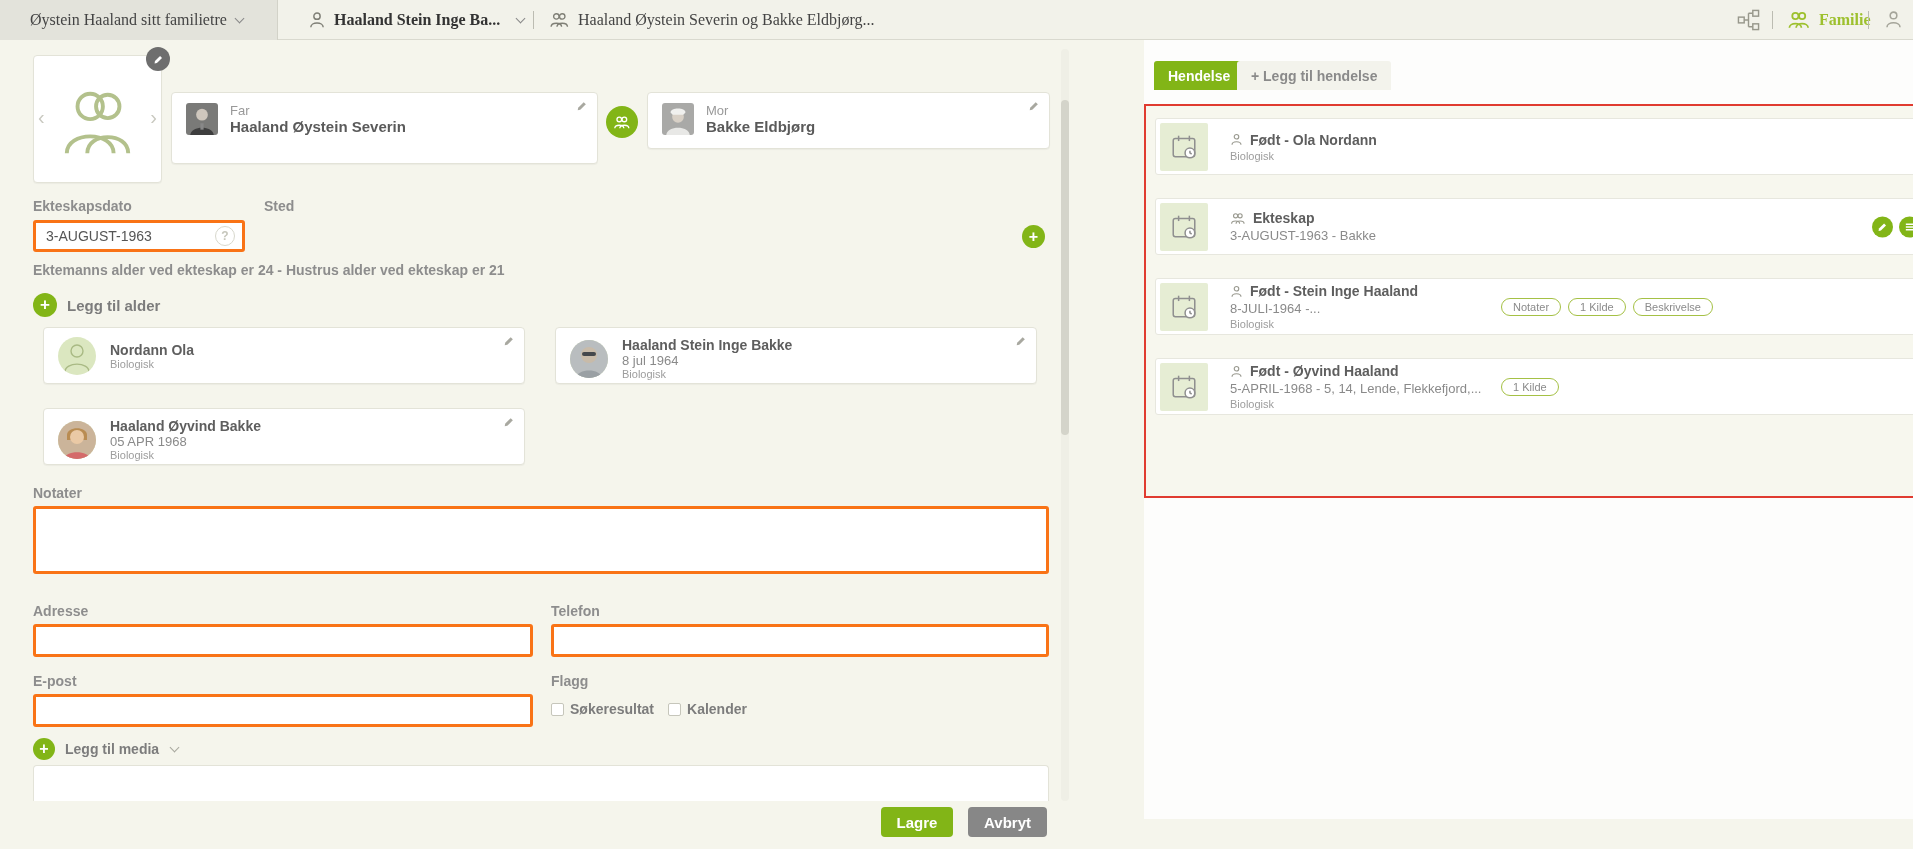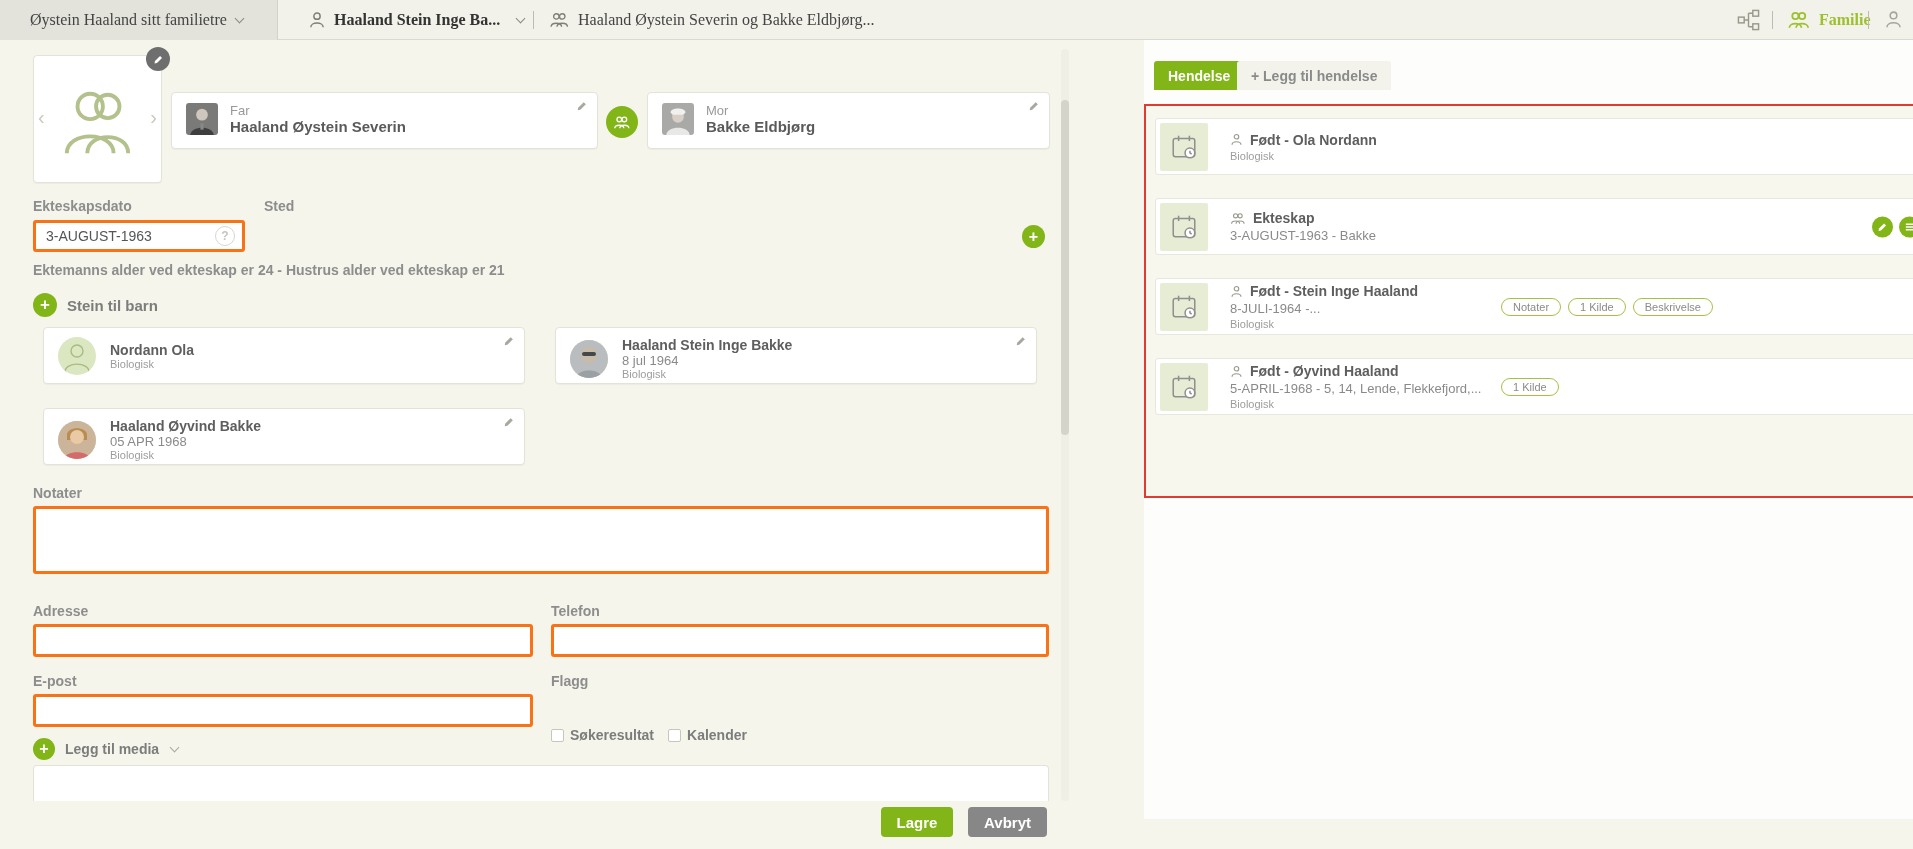--- a/index.html
+++ b/index.html
@@ -143,21 +143,21 @@
     </span>
     <span class="abs" style="left:4px; top:50px; font-size:20px; color:#c9c9c0; cursor:pointer;">‹</span>
     <span class="abs" style="right:4px; top:50px; font-size:20px; color:#c9c9c0; cursor:pointer;">›</span>
     <span class="abs icn" style="right:-9px; top:-9px; width:24px; height:24px; border-radius:50%; background:#6e6e6e;">
       <svg width="11" height="11" viewBox="0 0 14 14">
           <path d="M2 12l.5-3L9 2.5 11.5 5 5 11.5z" fill="#fff"></path>
         </svg>
     </span>
   </div>
 
-  <div class="card" style="left:171px; top:92px; width:427px; height:57px;">
+  <div class="card" style="left:171px; top:92px; width:427px; height:72px;">
     <div style="display:flex; align-items:center; gap:12px; padding:10px 14px;">
       <span class="photo" style="width:32px; height:32px;">
         <svg width="32" height="32" viewBox="0 0 30 30">
             <rect width="30" height="30" fill="#7a7a78"></rect>
           <circle cx="15" cy="11" r="5.5" fill="#cfc7bd"></circle>
             <path d="M4 30c1-9 21-9 22 0z" fill="#3e3e3e"></path>
           <rect x="13.5" y="19" width="3" height="6" fill="#888"></rect>
           </svg>
       </span>
       <div>
@@ -207,21 +207,21 @@
   <input class="tfield" style="left: 33px; top: 220px; width: 212px; height: 32px; padding-right: 30px;" value="3-AUGUST-1963">
   <span class="abs icn" style="left:215px; top:226px; width:20px; height:20px; border:1px solid #d8d8cd; border-radius:50%; color:#c6c6bb; font-size:12px; font-weight:bold; background:#fff;">?</span>
 
   <div class="flabel" style="left:264px; top:198px;">Sted</div>
   <span class="abs plus-circle" style="left:1022px; top:225px; width:23px; height:23px; font-size:16px;">+</span>
 
   <div class="flabel" style="left:33px; top:262px; font-size:14px;">Ektemanns alder ved ekteskap er 24 - Hustrus alder ved ekteskap er 21</div>
 
   <div class="add-row" style="left:33px; top:293px;">
     <span class="plus-circle" style="width:24px; height:24px; font-size:17px;">+</span>
-    <span>Stein til barn</span>
+    <span>Legg til alder</span>
   </div>
 
   <div class="card" style="left:43px; top:327px; width:482px; height:57px;">
     <div style="display:flex; align-items:center; gap:14px; padding:9px 14px;">
       <span class="avatar icn" style="width:38px; height:38px;">
         <svg width="38" height="38" viewBox="0 0 38 38" fill="none" stroke="#a9ba84" stroke-width="1.4">
           <circle cx="19" cy="14" r="6"></circle>
             <path d="M7 35c0-10.5 24-10.5 24 0"></path>
           </svg>
       </span>
@@ -288,21 +288,21 @@
   <textarea class="tfield" style="left: 33px; top: 506px; width: 1016px; height: 68px; resize: none; padding: 8px 10px;"></textarea>
 
   <div class="flabel" style="left:33px; top:603px;">Adresse</div>
   <input class="tfield" style="left: 33px; top: 624px; width: 500px; height: 33px;">
   <div class="flabel" style="left:551px; top:603px;">Telefon</div>
   <input class="tfield" style="left: 551px; top: 624px; width: 498px; height: 33px;">
 
   <div class="flabel" style="left:33px; top:673px;">E-post</div>
   <input class="tfield" style="left: 33px; top: 694px; width: 500px; height: 33px;">
   <div class="flabel" style="left:551px; top:673px;">Flagg</div>
-  <div class="abs checkrow" style="left:551px; top:727px;">
+  <div class="abs checkrow" style="left:551px; top:701px;">
     <span class="checkbox"></span>
     <span>Søkeresultat</span>
     <span class="checkbox" style="margin-left:8px;"></span>
     <span>Kalender</span>
   </div>
 
   <div class="add-row" style="left:33px; top:738px; font-size:14px;">
     <span class="plus-circle" style="width:22px; height:22px; font-size:16px;">+</span>
     <span>Legg til media</span>
     <span class="chev" style="border-color:#a8a89e; margin-left:2px;"></span>

